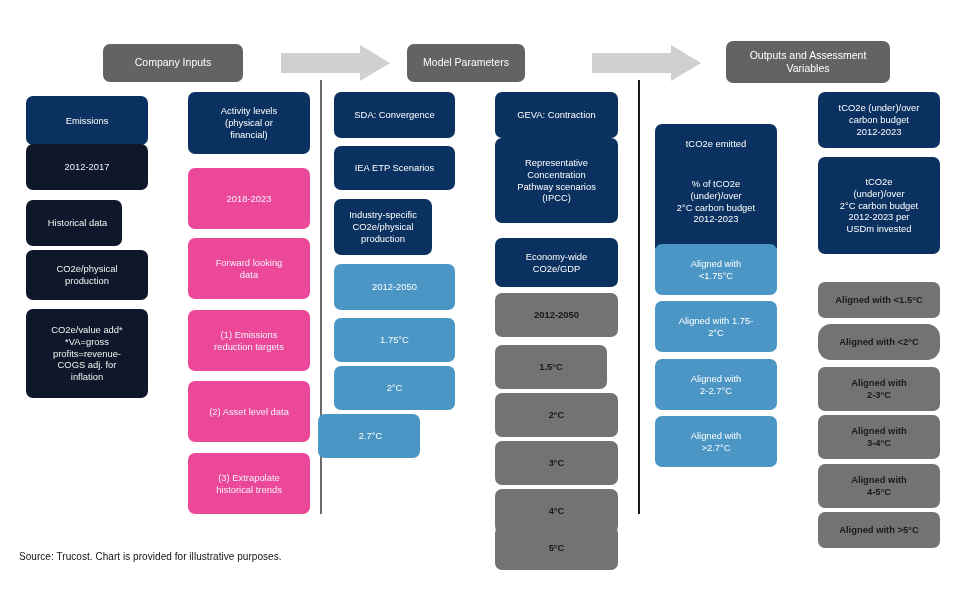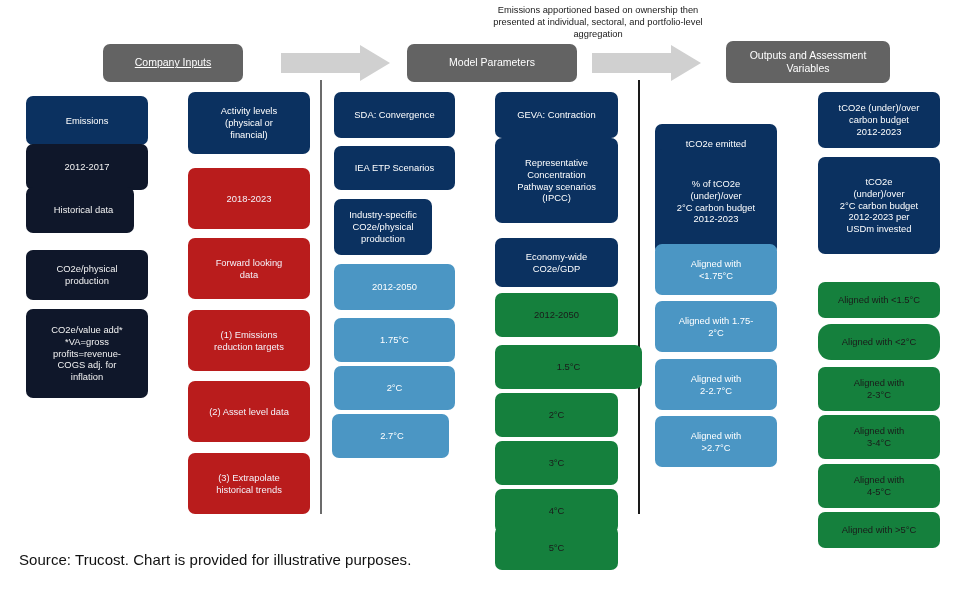--- a/index.html
+++ b/index.html
@@ -53,66 +53,65 @@
     border-radius:7px;
     display:flex;align-items:center;justify-content:center;
     text-align:center;
     font-size:9.4px;
     line-height:1.26;
     padding:2px 5px;
     white-space:pre-line;
   }
   .t-navy   {background:#0b3160;color:#ffffff;}
   .t-olive  {background:#0f172a;color:#f2f2f2;}
-  .t-purple {background:#b91c1c;color:#f4f2fa;text-align:center;}
+  .t-purple {background:#ec4899;color:#f4f2fa;text-align:center;}
   .t-blue   {background:#4b96c4;color:#ffffff;}
-  .t-amber  {background:#15803d;color:#1a1a1a;}
+  .t-amber  {background:#737373;color:#1a1a1a;font-weight:bold;}
 
   
   .source-note{
     position:absolute;
     left:19px;top:551px;
-    font-size:15px;
+    font-size:10px;
     color:#111111;
     letter-spacing:0.05px;
   }
 </style>
 </head>
 <body>
 
 <div class="stage">
 
-  <div class="phase-bar" style="left:103px;top:44px;width:140px;height:38px;text-decoration:underline;">Company Inputs</div>
-
-  <div class="phase-bar" style="left:407px;top:44px;width:170px;height:38px;">Model Parameters</div>
+  <div class="phase-bar" style="left:103px;top:44px;width:140px;height:38px;">Company Inputs</div>
+
+  <div class="phase-bar" style="left:407px;top:44px;width:118px;height:38px;">Model Parameters</div>
 
   <div class="phase-bar" style="left:726px;top:41px;width:164px;height:42px;">Outputs and Assessment Variables</div>
 
 
-  <div class="caption" style="left:489px;top:5px;width:218px;">Emissions apportioned based on ownership then presented at individual, sectoral, and portfolio-level aggregation</div>
 
   <div class="arrow" style="left:281px;top:45px;">
     <svg width="109" height="36" viewBox="0 0 109 36">
       <polygon points="0,8 79,8 79,0 109,18 79,36 79,28 0,28" fill="#d0d0d0"></polygon>
     </svg>
   </div>
 
   <div class="arrow" style="left:592px;top:45px;">
     <svg width="109" height="36" viewBox="0 0 109 36">
       <polygon points="0,8 79,8 79,0 109,18 79,36 79,28 0,28" fill="#d0d0d0"></polygon>
     </svg>
   </div>
 
   <div class="divider" style="left:320px;top:80px;height:434px;"></div>
   <div class="divider dark" style="left:638px;top:80px;height:434px;"></div>
 
   <div class="col">
     <div class="node t-navy" style="left:26px;top:96px;width:122px;height:49px;">Emissions</div>
     <div class="node t-olive" style="left:26px;top:144px;width:122px;height:46px;">2012-2017</div>
-    <div class="node t-olive" style="left:26px;top:187px;width:108px;height:46px;padding-left:12px;">Historical data</div>
+    <div class="node t-olive" style="left:26px;top:200px;width:96px;height:46px;padding-left:12px;">Historical data</div>
     <div class="node t-olive" style="left:26px;top:250px;width:122px;height:50px;">CO2e/physical
 production</div>
     <div class="node t-olive" style="left:26px;top:309px;width:122px;height:89px;">CO2e/value add*
 *VA=gross
 profits=revenue-
 COGS adj. for
 inflation</div>
   </div>
 
   <div class="col">
@@ -131,33 +130,33 @@
 
   <div class="col">
     <div class="node t-navy" style="left:334px;top:92px;width:121px;height:46px;">SDA: Convergence</div>
     <div class="node t-navy" style="left:334px;top:146px;width:121px;height:44px;">IEA ETP Scenarios</div>
     <div class="node t-navy" style="left:334px;top:199px;width:98px;height:56px;">Industry-specific
 CO2e/physical
 production</div>
     <div class="node t-blue" style="left:334px;top:264px;width:121px;height:46px;">2012-2050</div>
     <div class="node t-blue" style="left:334px;top:318px;width:121px;height:44px;">1.75°C</div>
     <div class="node t-blue" style="left:334px;top:366px;width:121px;height:44px;">2°C</div>
-    <div class="node t-blue" style="left:332px;top:414px;width:117px;height:44px;padding-left:8px;">2.7°C</div>
+    <div class="node t-blue" style="left:318px;top:414px;width:102px;height:44px;padding-left:8px;">2.7°C</div>
   </div>
 
   <div class="col">
     <div class="node t-navy" style="left:495px;top:92px;width:123px;height:46px;">GEVA: Contraction</div>
     <div class="node t-navy" style="left:495px;top:138px;width:123px;height:85px;">Representative
 Concentration
 Pathway scenarios
 (IPCC)</div>
     <div class="node t-navy" style="left:495px;top:238px;width:123px;height:49px;">Economy-wide
 CO2e/GDP</div>
     <div class="node t-amber" style="left:495px;top:293px;width:123px;height:44px;">2012-2050</div>
-    <div class="node t-amber" style="left:495px;top:345px;width:147px;height:44px;">1.5°C</div>
+    <div class="node t-amber" style="left:495px;top:345px;width:112px;height:44px;">1.5°C</div>
     <div class="node t-amber" style="left:495px;top:393px;width:123px;height:44px;">2°C</div>
     <div class="node t-amber" style="left:495px;top:441px;width:123px;height:44px;">3°C</div>
     <div class="node t-amber" style="left:495px;top:489px;width:123px;height:44px;">4°C</div>
     <div class="node t-amber" style="left:495px;top:526px;width:123px;height:44px;">5°C</div>
   </div>
 
   <div class="col">
     <div class="node t-navy" style="left:655px;top:92px;width:122px;height:51px;margin-top:32px;">tCO2e emitted
 2012-2023</div>
     <div class="node t-navy" style="left:655px;top:149px;width:122px;height:105px;">% of tCO2e

